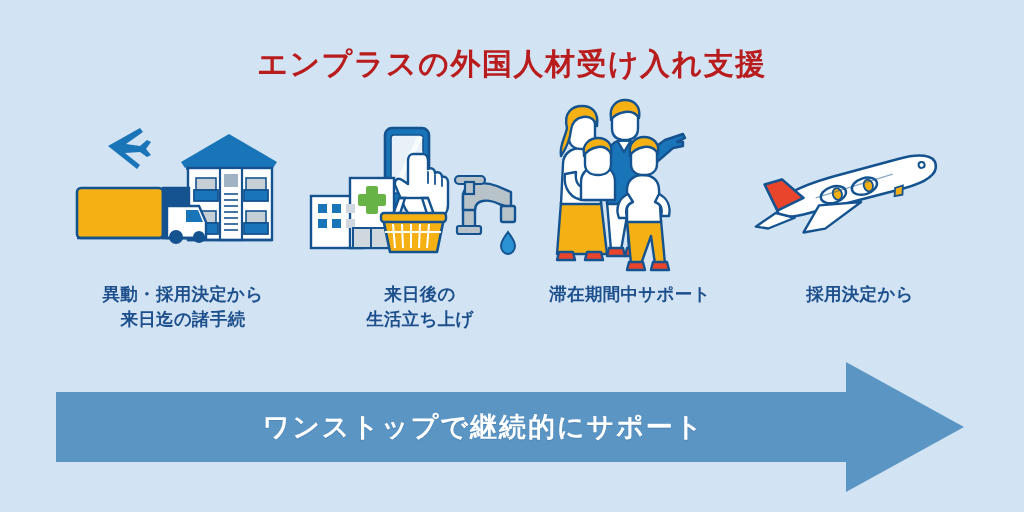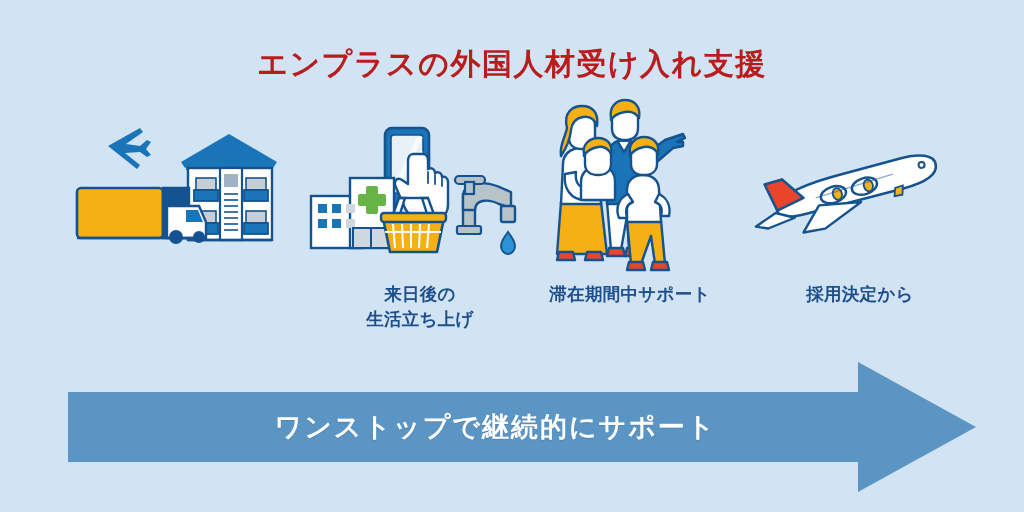--- a/index.html
+++ b/index.html
@@ -66,21 +66,21 @@
   .step-label span { display: block; }
 
   #step-1 { left: 68px; }
   #step-2 { left: 305px; }
   #step-3 { left: 515px; }
   #step-4 { left: 745px; }
 
   
   #arrow-banner {
     position: absolute;
-    left: 68px;
+    left: 56px;
     top: 362px;
     width: 910px;
     height: 130px;
   }
   #arrow-banner svg {
     position: absolute;
     left: 0;
     top: 0;
   }
   #arrow-text {
@@ -155,20 +155,24 @@
           <path d="M95 78 L121 78 L121 128 L95 128 Z" fill="#14538f" stroke="#14538f" stroke-width="2.4"></path>
           <path d="M99 96 L131 96 L138 112 L138 128 L99 128 Z" fill="#ffffff" stroke="#14538f" stroke-width="2.4"></path>
           <path d="M118 100 L130 100 L135 112 L118 112 Z" fill="#1974b8"></path>
           <line x1="9" y1="128" x2="138" y2="128" stroke="#14538f" stroke-width="2.6"></line>
 
           <circle cx="108" cy="127" r="7" fill="#14538f"></circle>
           <circle cx="131" cy="127" r="6" fill="#14538f"></circle>
         </g>
       </svg>
     </div>
+    <div class="step-label">
+      <span>異動・採用決定から</span>
+      <span>来日迄の諸手続</span>
+    </div>
   </div>
 
   <div class="step" id="step-2">
     <div class="step-art">
       <svg width="230" height="160" viewBox="0 0 230 160" xmlns="http://www.w3.org/2000/svg">
 
         <g>
           <rect x="80" y="18" width="44" height="76" rx="7" fill="#1974b8" stroke="#14538f" stroke-width="2.6"></rect>
           <rect x="86" y="25" width="32" height="58" rx="3" fill="#e8f1f8" stroke="#14538f" stroke-width="1.6"></rect>
           <path d="M88 78 L112 27 L118 27 L92 80 Z" fill="#ffffff" opacity="0.75"></path>

